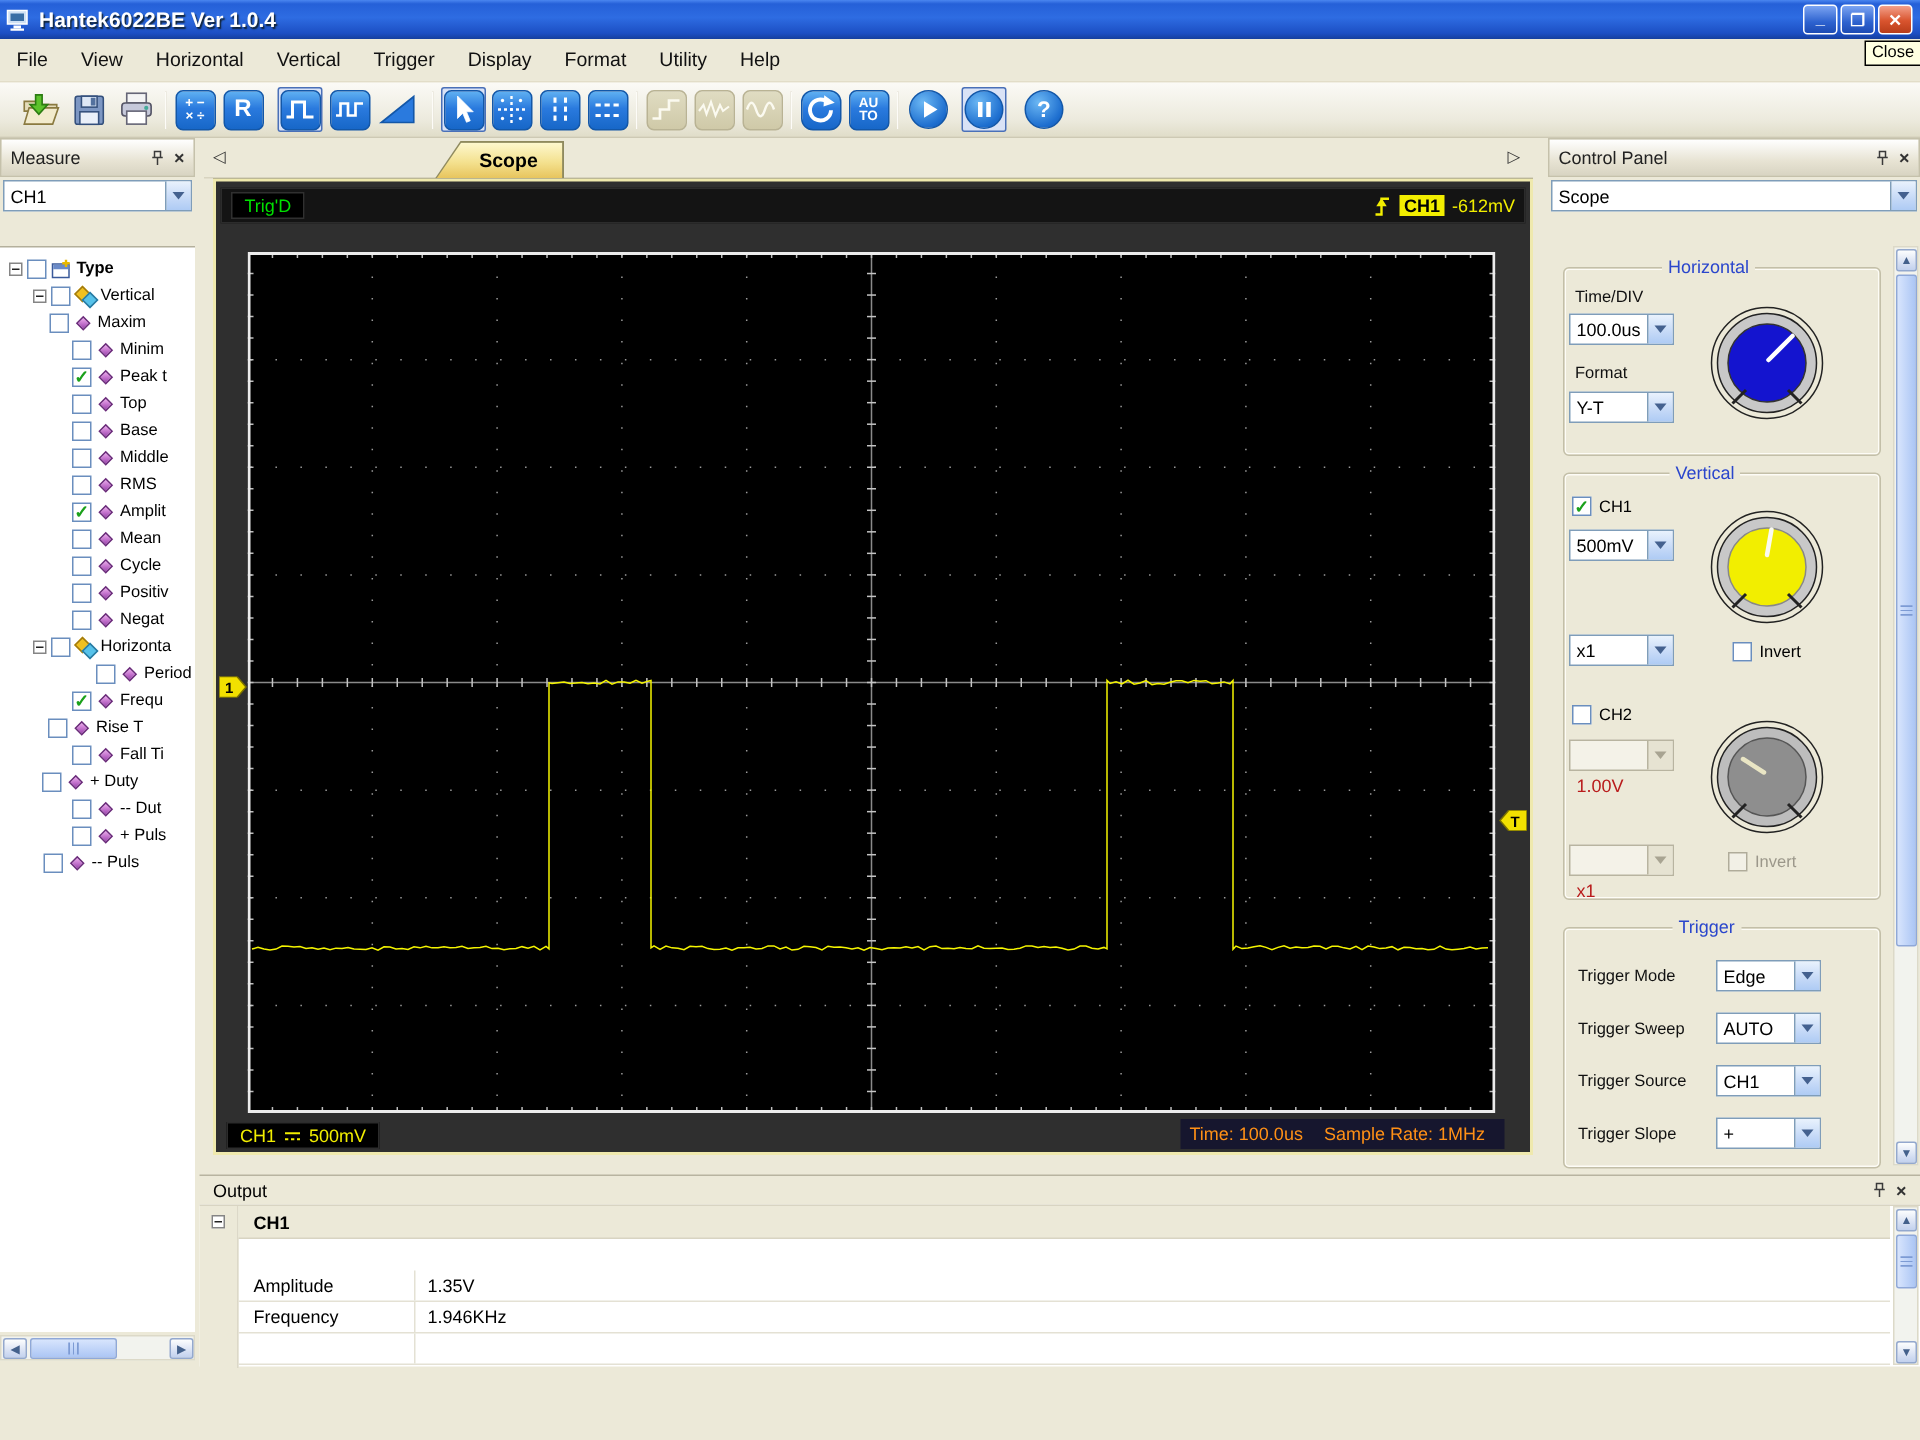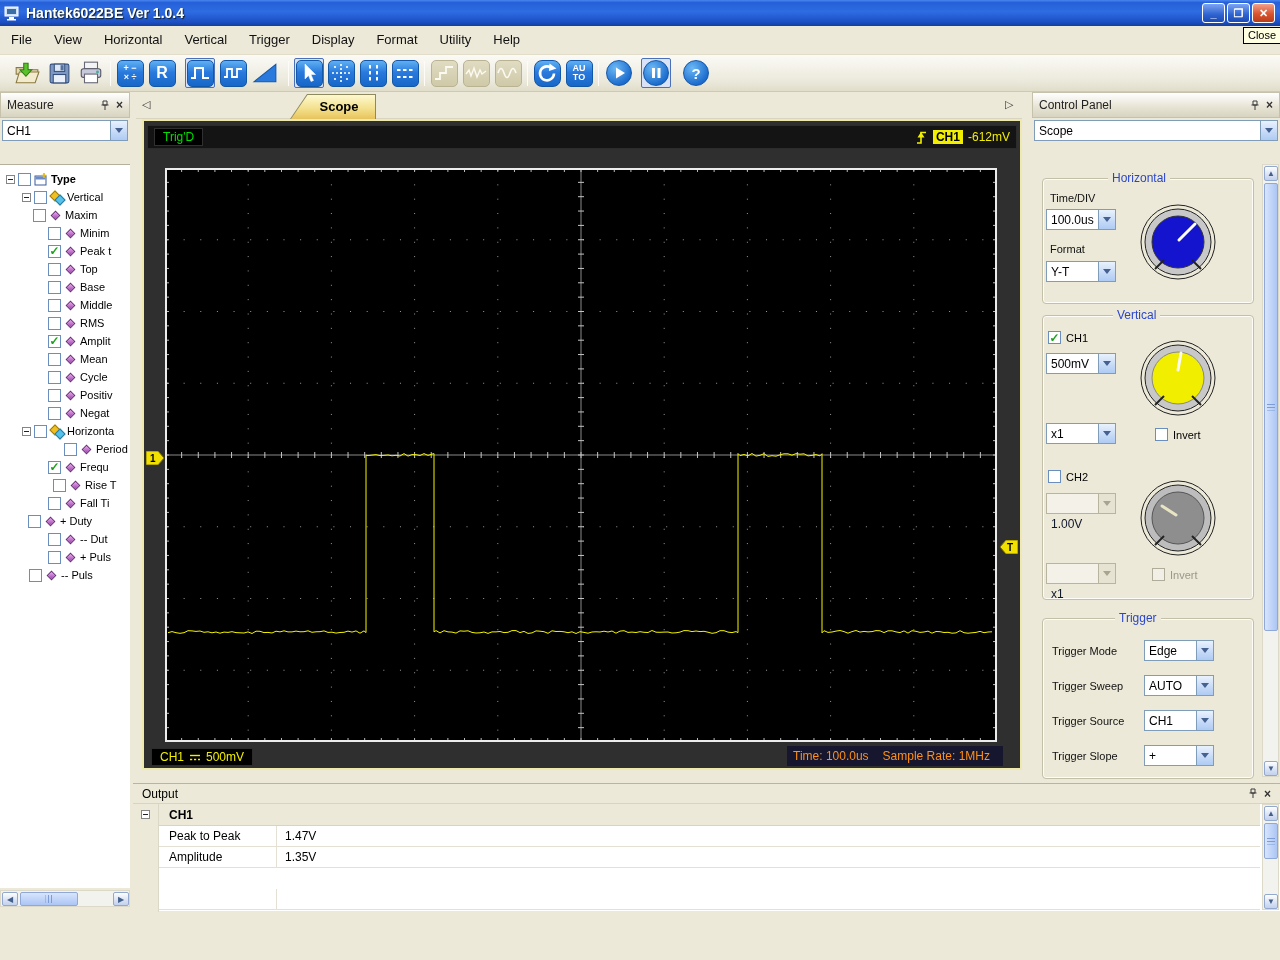--- a/index.html
+++ b/index.html
@@ -49,21 +49,21 @@
   .xchar { font-size:12px; font-weight:bold; color:#333; line-height:10px; }
 
   
   .combo { position:absolute; background:#fff; border:1px solid #7f9db9; display:flex; align-items:center; height:21px; }
   .combo .cval { flex:1; font-size:12px; padding-left:4px; color:#000; overflow:hidden; white-space:nowrap; }
   .combo .cbtn { width:17px; height:100%; border-left:1px solid #7f9db9;
     background:linear-gradient(#e9f2fd,#c5d9f7 60%,#aecbf4); display:flex; align-items:center; justify-content:center; }
   .combo .cbtn::after { content:""; border-left:4px solid transparent; border-right:4px solid transparent;
     border-top:5px solid #44618f; }
   .combo.dis { background:#f4f2e8; border-color:#b8b4a0; }
-  .combo.dis .cval { color:#0f172a;margin-top:40px; }
+  .combo.dis .cval { color:#b91c1c;margin-top:40px; }
   .combo.dis .cbtn { background:#e6e3d2; border-left-color:#b8b4a0; }
   .combo.dis .cbtn::after { border-top-color:#a8a492; }
 
   
   .cb { width:13px; height:13px; background:#fff; border:1px solid #6a8ebe; display:inline-flex;
     align-items:center; justify-content:center; flex:none; }
   .cb .check { color:#1ba11b; font-size:12px; font-weight:bold; line-height:10px; }
   .cb.dis { border-color:#b0ac9a; background:#f2f0e6; }
 
   
@@ -458,21 +458,21 @@
       <i class="dia"></i>
       <span class="tlb">Period</span>
     </div>
   <div class="trow" style="padding-left:48px">
       <span class="cb">
         <b class="check">✓</b>
       </span>
       <i class="dia"></i>
       <span class="tlb">Frequ</span>
     </div>
-  <div class="trow" style="padding-left:53px">
+  <div class="trow" style="padding-left:32px">
       <span class="cb">
         <b class="check"></b>
       </span>
       <i class="dia"></i>
       <span class="tlb">Rise T</span>
     </div>
   <div class="trow" style="padding-left:48px">
       <span class="cb">
         <b class="check"></b>
       </span>
@@ -983,27 +983,27 @@
       <svg width="10" height="11">
           <path d="M3 1h4v4H3z M1.5 5h7 M5 5v5" stroke="#3a3a3a" fill="none"></path>
         </svg>
       <span class="xchar">×</span>
     </span>
   </div>
   <div id="output-body">
     <div id="out-gutter"></div>
     <span class="exp" id="out-exp"></span>
     <div id="out-group-row">CH1</div>
-    <div class="orow" style="top:22px">
-      <span class="olab">Peak to Peak</span>
-      <span class="oval">1.47V</span>
-    </div>
     <div class="orow" style="top:43px">
       <span class="olab">Amplitude</span>
       <span class="oval">1.35V</span>
+    </div>
+    <div class="orow" style="top:64px">
+      <span class="olab">Frequency</span>
+      <span class="oval">1.946KHz</span>
     </div>
     <div class="orow" style="top:85px">
       <span class="olab"></span>
     </div>
 
     <div class="strack" style="position:absolute;right:1px;top:0;width:17px;height:106px">
       <div class="sbtn" style="left:1px;top:1px;width:14px;height:15px">▲</div>
       <div class="sthumb" style="left:1px;top:18px;width:14px;height:36px">
           <div class="grip"></div>
         </div>

